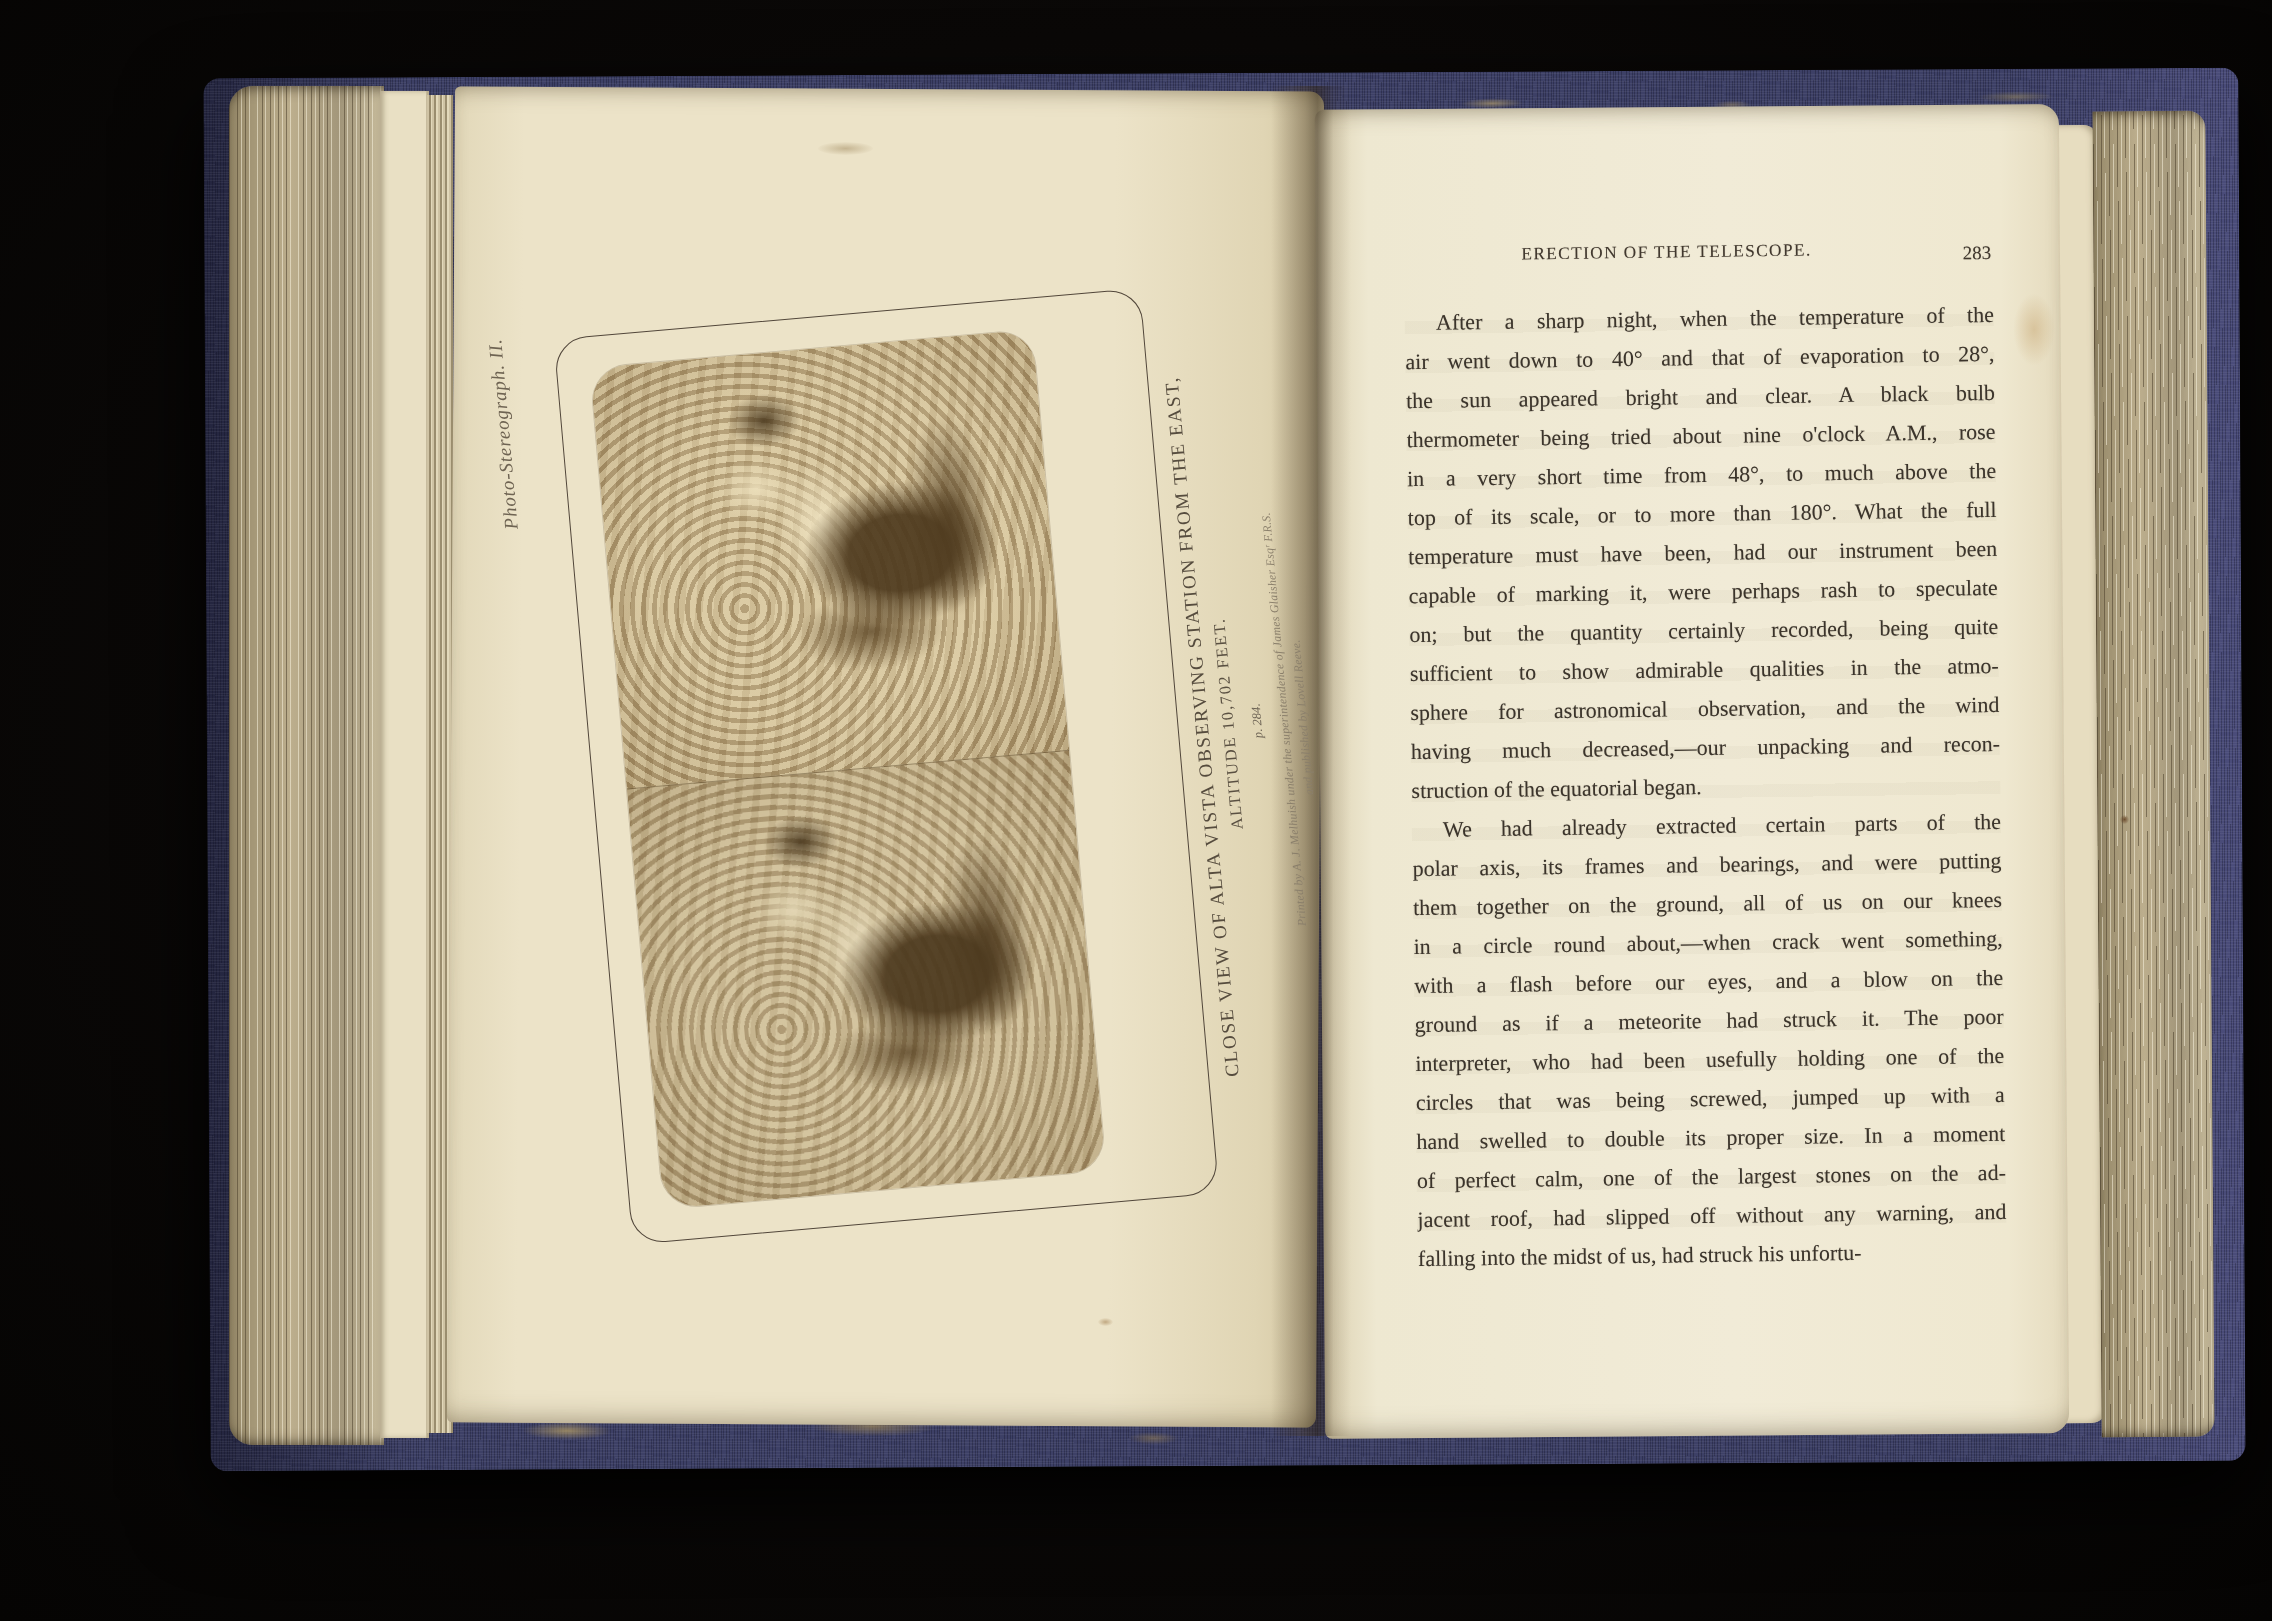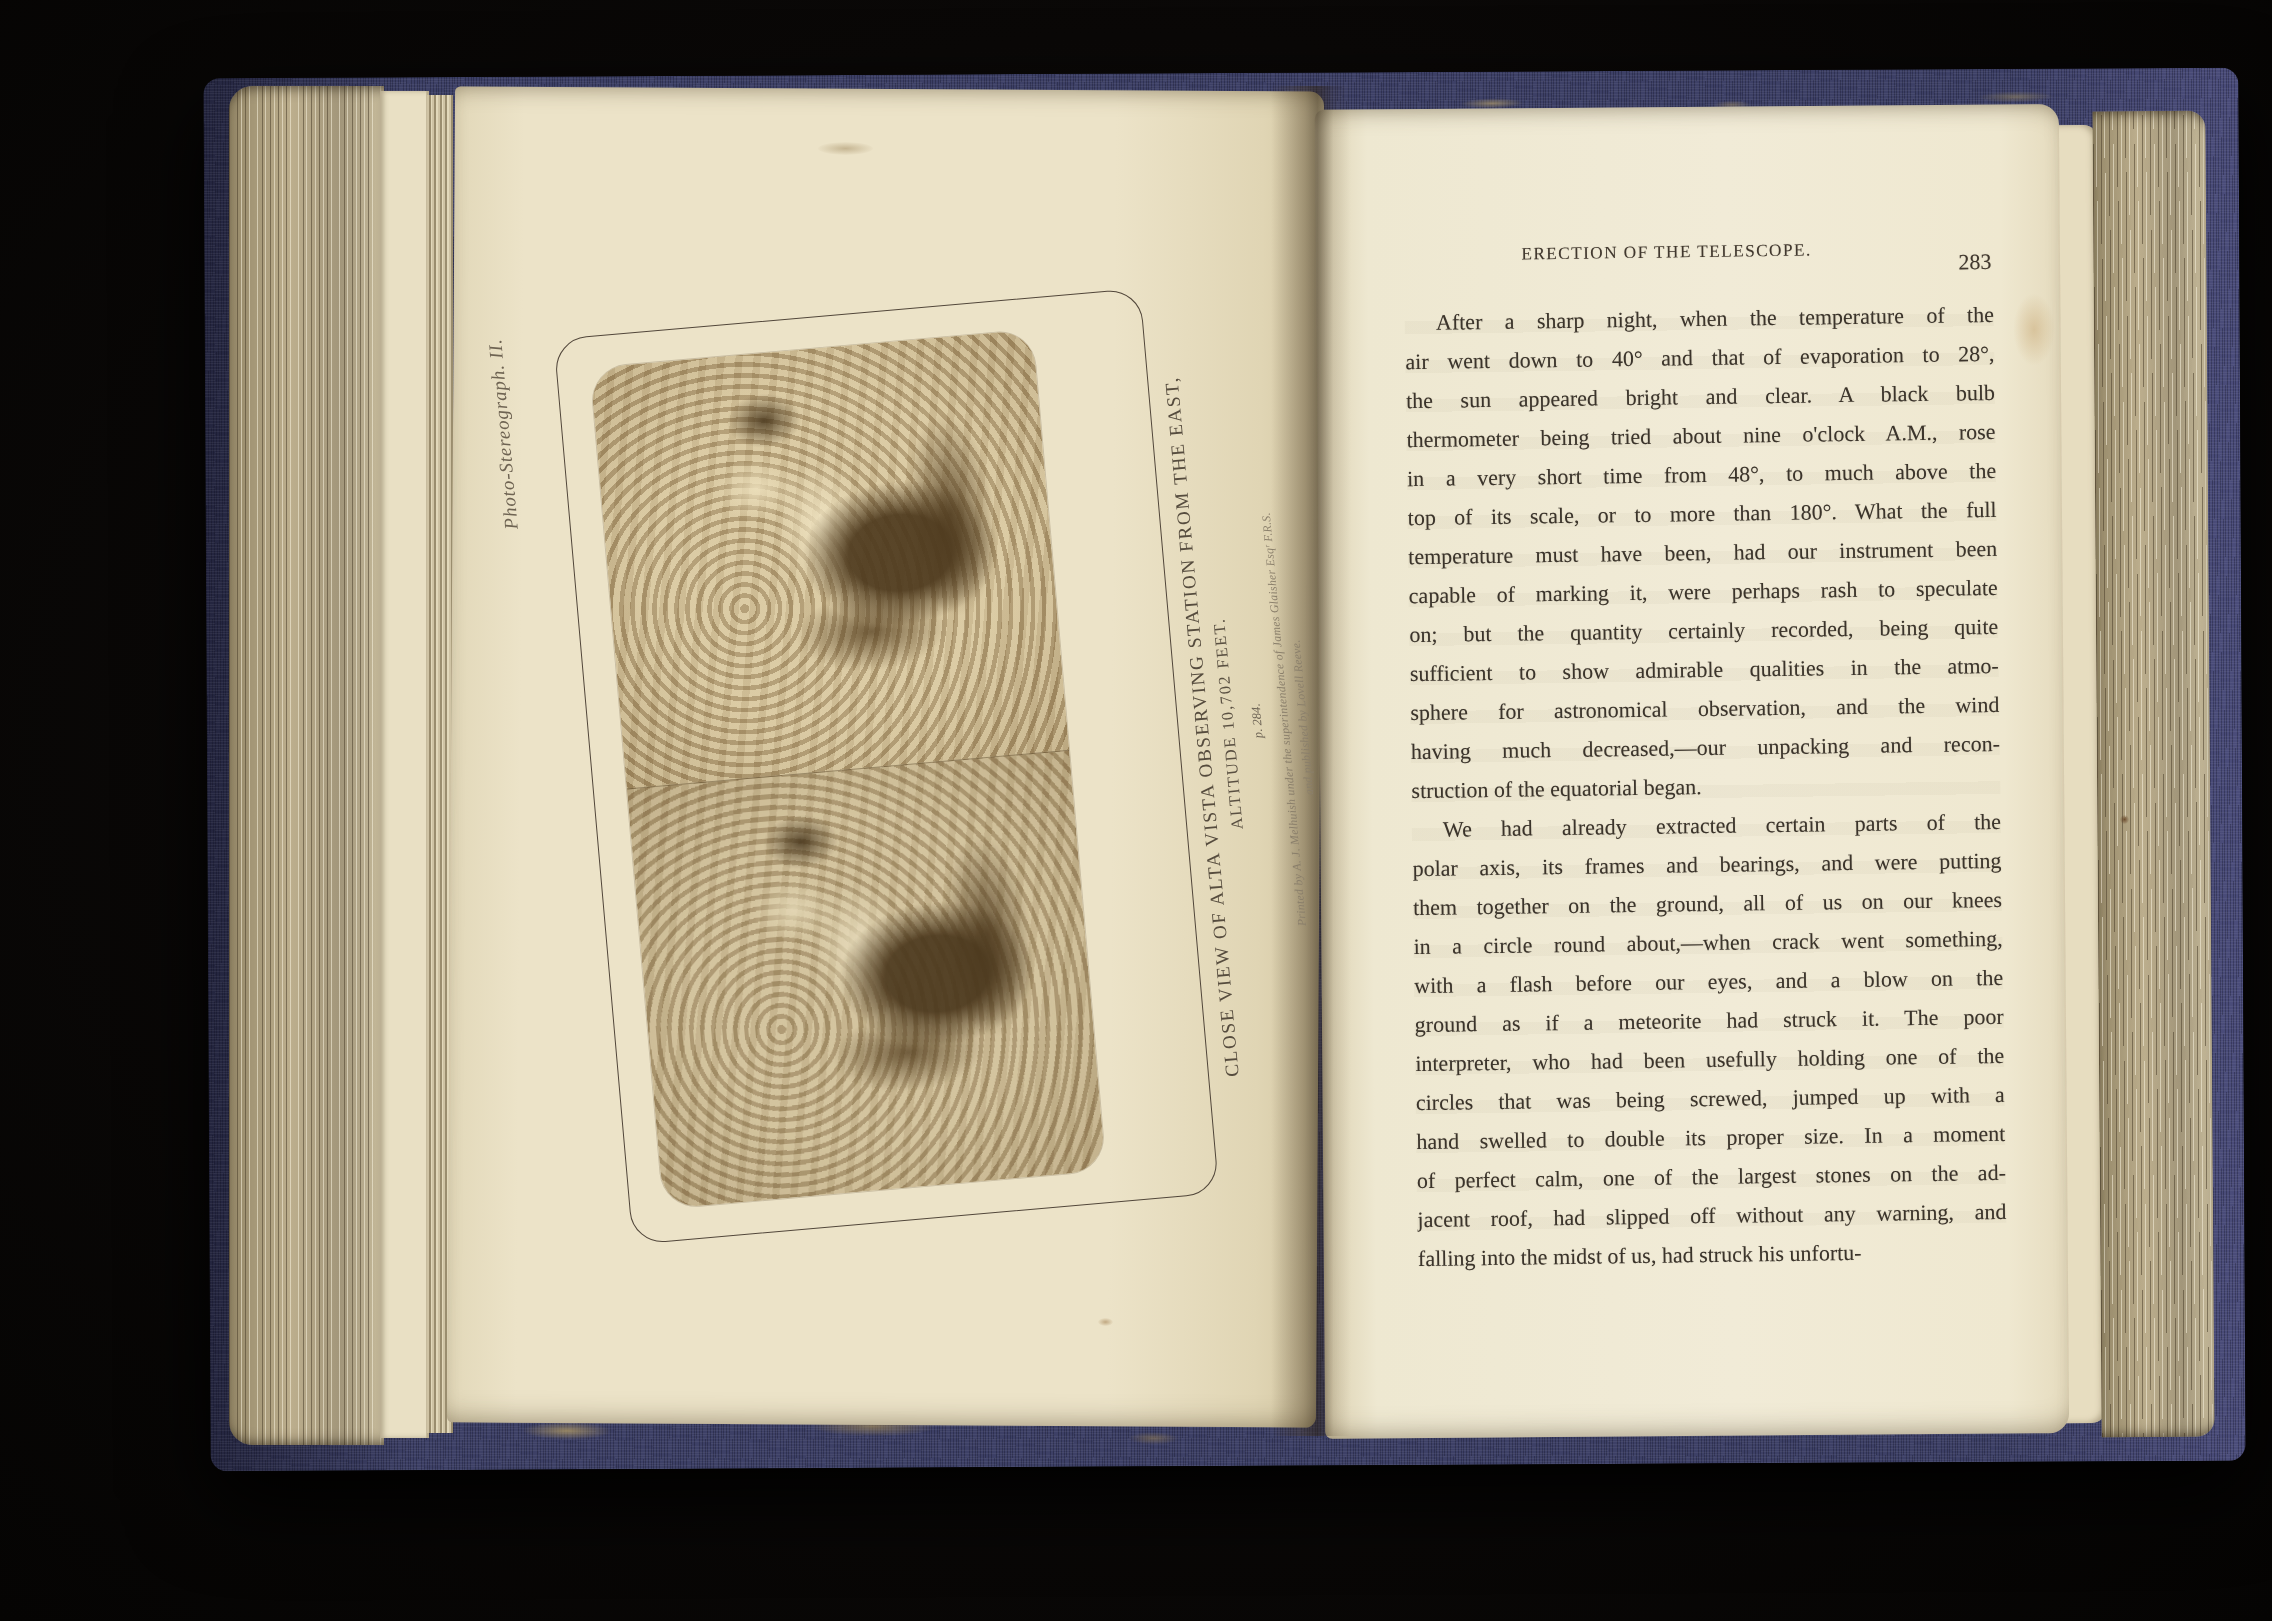--- a/index.html
+++ b/index.html
@@ -91,21 +91,21 @@
   .cap-sub{font-size:16.4px;letter-spacing:1.8px;margin:0 5.5px;color:#5a5042;}
   .cap-ref{font-size:12.7px;font-style:italic;margin:0 11.8px;color:#6e6455;}
   .cap-credit{font-size:11.8px;font-style:italic;margin:0 3.6px;color:#8a7f6b;letter-spacing:0.3px;}
 
   
   .text-block{left:1411px;top:235px;width:589px;color:#3b342b;transform:rotate(-.8deg);
     text-shadow:0 0 0.9px rgba(60,50,40,.3);}
   .headrow{position:relative;height:40px;margin-bottom:23.6px;width:100%;}
   .running-head{position:absolute;left:0;right:64px;text-align:center;font-size:17.3px;
     letter-spacing:1.4px;color:#41382e;top:7.3px;}
-  .folio{position:absolute;right:1.8px;top:18px;font-size:22px;color:#41382e;}
+  .folio{position:absolute;right:1.8px;top:11px;font-size:19px;color:#41382e;}
   .para{position:relative;width:100%;}
   .line{position:relative;height:39px;line-height:39px;font-size:22px;
     text-align:justify;text-align-last:justify;text-justify:inter-word;overflow:hidden;}
   .para div.line:first-of-type{text-indent:31px;}
   .para div.line:last-of-type{text-align-last:left;}
 
   
   .spot{border-radius:50%;}
   .spot-1{left:2013px;top:293px;width:42px;height:73px;
     background:radial-gradient(ellipse, rgba(188,148,88,.38), transparent 70%);}

